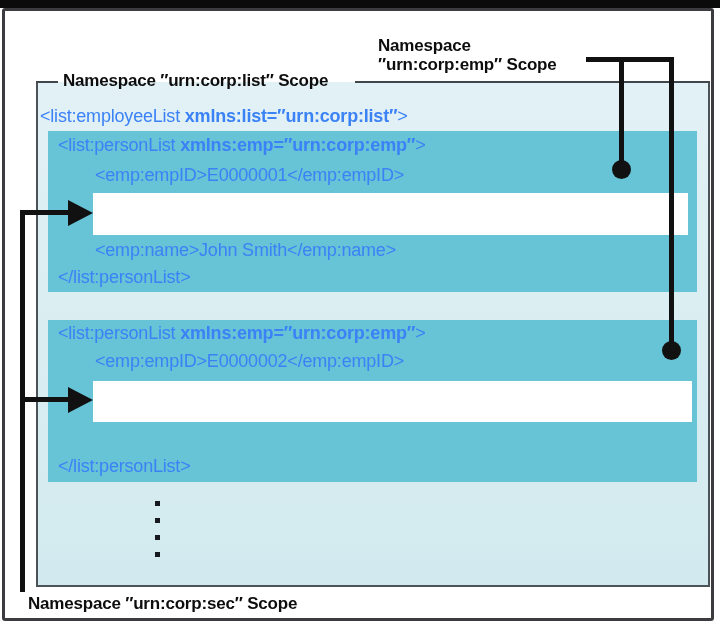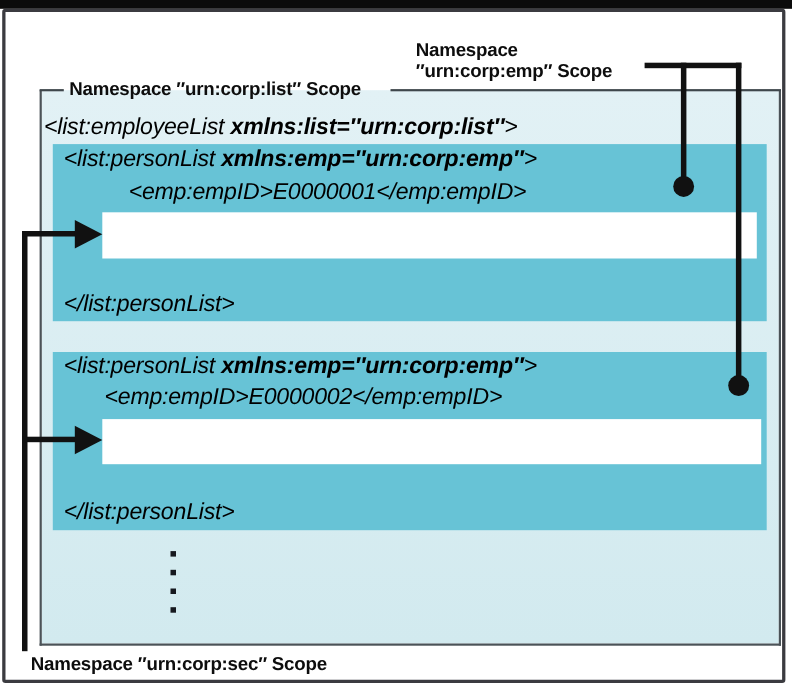--- a/index.html
+++ b/index.html
@@ -8,21 +8,21 @@
   .topbar{position:absolute;left:0;top:0;width:720px;height:8px;background:#0b0b0b;}
   .frame{position:absolute;left:2px;top:8px;width:712px;height:613px;border:3px solid #3b3b40;border-radius:3px;box-sizing:border-box;background:#ffffff;}
   .main-box{position:absolute;left:36px;top:82px;width:674px;height:505px;box-sizing:border-box;
             background:linear-gradient(#e2f1f5,#d2eaef);
             border-left:2px solid #4b5358;border-right:2px solid #4b5358;border-bottom:2px solid #4b5358;}
   .topseg{position:absolute;top:81px;height:2px;background:#3f474c;}
   .seg-a{left:36px;width:22px;}
   .seg-b{left:355px;width:355px;}
   .teal-box{position:absolute;left:48px;width:649px;background:#67c3d6;}
   .white-row{position:absolute;background:#ffffff;}
-  .code{position:absolute;font-size:21px;line-height:22px;color:#000000;font-weight:500;letter-spacing:-0.2px;white-space:nowrap;font-style:italic;}
+  .code{position:absolute;font-size:18px;line-height:22px;color:#3b82f6;font-weight:500;letter-spacing:-0.2px;white-space:nowrap;}
   .lbl{position:absolute;font-size:17px;line-height:19px;color:#0d0d0d;font-weight:600;letter-spacing:-0.2px;white-space:nowrap;}
   .blk{position:absolute;background:#111111;}
   .dot{position:absolute;width:19px;height:19px;border-radius:50%;background:#111111;}
   .tri{position:absolute;width:0;height:0;border-left:25px solid #111111;border-top:13px solid transparent;border-bottom:13px solid transparent;}
   .ellipsis{position:absolute;left:155px;top:501px;}
   .ellipsis .d{width:5px;height:5px;background:#16191f;margin-bottom:12px;}
 </style>
 </head>
 <body>
 
@@ -55,21 +55,22 @@
   <div class="dot" style="left:662px;top:341px;"></div>
 
   <div class="blk" style="left:20px;top:210px;width:5px;height:382px;"></div>
   <div class="blk" style="left:20px;top:210px;width:50px;height:5px;"></div>
   <div class="tri" style="left:68px;top:200px;"></div>
   <div class="blk" style="left:20px;top:397px;width:50px;height:5px;"></div>
   <div class="tri" style="left:68px;top:387px;"></div>
 
   <div class="code" style="left:40px;top:105px;"><span>&lt;list:employeeList </span><span style="font-weight: 700;">xmlns:list=″urn:corp:list″</span><span>&gt;</span></div>
   <div class="code" style="left:58px;top:134px;"><span>&lt;list:personList </span><span style="font-weight: 700;">xmlns:emp=″urn:corp:emp″</span><span>&gt;</span></div>
-  <div class="code" style="left:95px;top:164px;margin-left:22px;"><span>&lt;emp:empID&gt;E0000001&lt;/emp:empID&gt;</span></div>
+  <div class="code" style="left:95px;top:164px;"><span>&lt;emp:empID&gt;E0000001&lt;/emp:empID&gt;</span></div>
+  <div class="code" style="left:95px;top:239px;"><span>&lt;emp:name&gt;John Smith&lt;/emp:name&gt;</span></div>
   <div class="code" style="left:58px;top:266px;"><span>&lt;/list:personList&gt;</span></div>
   <div class="code" style="left:58px;top:322px;"><span>&lt;list:personList </span><span style="font-weight: 700;">xmlns:emp=″urn:corp:emp″</span><span>&gt;</span></div>
   <div class="code" style="left:95px;top:350px;"><span>&lt;emp:empID&gt;E0000002&lt;/emp:empID&gt;</span></div>
   <div class="code" style="left:58px;top:455px;"><span>&lt;/list:personList&gt;</span></div>
 
   <div class="ellipsis">
       <div class="d"></div>
       <div class="d"></div>
       <div class="d"></div>
       <div class="d"></div>

